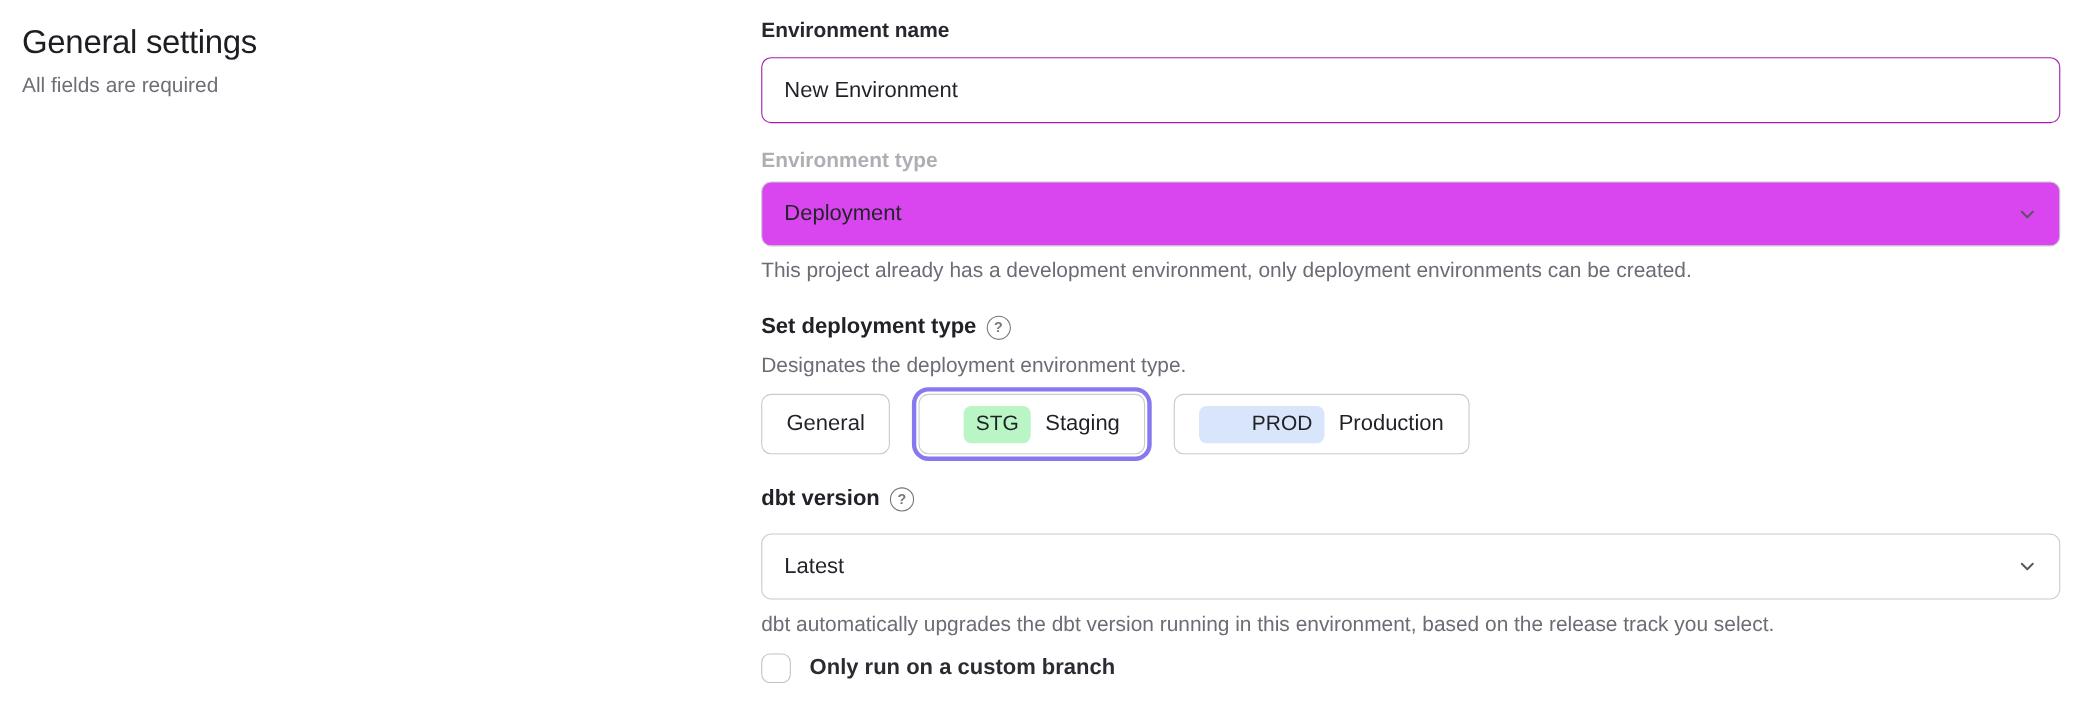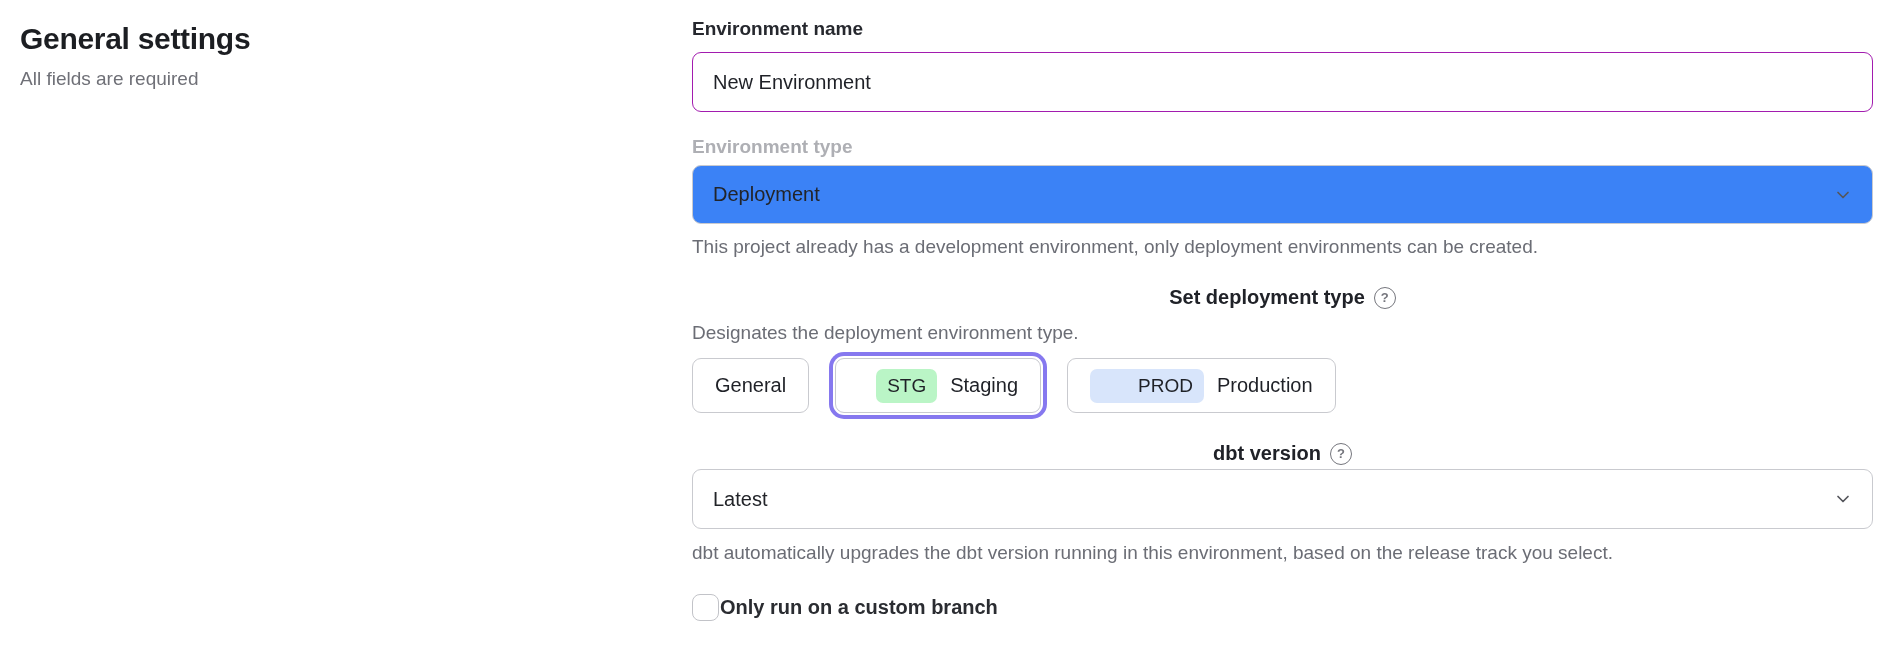--- a/index.html
+++ b/index.html
@@ -6,21 +6,21 @@
   html, body {
     width: 1888px; height: 660px;
     background: #ffffff;
     font-family: "Liberation Sans", sans-serif;
     overflow: hidden;
     color: #1f2127;
   }
   
   .page-head { position: absolute; left: 20px; top: 20px; width: 560px; }
   .page-title {
-    font-size: 30px; font-weight: 700; color: #1c1e22; letter-spacing: -0.3px;
+    font-size: 30px; font-weight: 400; color: #1c1e22; letter-spacing: -0.3px;
     line-height: 38px;
   }
   .page-subtitle { margin-top: 8px; font-size: 19px; color: #6f7077; line-height: 26px; }
 
   
   .form-col { position: absolute; left: 692px; top: 0; width: 1181px; padding-top: 16px; }
 
   .field-label {
     font-size: 19px; font-weight: 600; color: #26282e; line-height: 26px;
   }
@@ -34,28 +34,28 @@
     background: #ffffff; outline: none; display: block;
   }
 
   .select-box {
     position: relative; margin-top: 5px; width: 100%; height: 59px;
     border: 1px solid #c9cacf; border-radius: 9px;
     background: #ffffff; display: flex; align-items: center;
     padding: 0 20px; font-size: 20px; color: #222429;
     cursor: pointer;
   }
-  .select-box.disabled { background: #3b82f6; cursor: default; }
+  .select-box.disabled { background: #d946ef; cursor: default; }
   .select-box .chev { position: absolute; right: 20px; top: 50%; transform: translateY(-50%); display: flex; }
 
   .help-text { margin-top: 10px; font-size: 19px; color: #6b6d75; line-height: 26px; }
 
   .section-heading {
     margin-top: 24px; font-size: 20px; font-weight: 700; color: #202228;
-    line-height: 27px; display: flex; align-items: center; gap: 9px; justify-content: center;
+    line-height: 27px; display: flex; align-items: center; gap: 9px;
   }
   .q-icon {
     width: 22px; height: 22px; border: 1.6px solid #75767d; border-radius: 50%;
     display: inline-flex; align-items: center; justify-content: center;
     font-size: 13px; font-weight: 600; color: #75767d; flex: 0 0 auto;
   }
   .section-desc { margin-top: 9px; font-size: 19px; color: #6b6d75; line-height: 26px; }
 
   
   .btn-row { margin-top: 12px; display: flex; align-items: center; gap: 20px; }
@@ -73,21 +73,21 @@
   }
   .badge {
     display: inline-flex; align-items: center; justify-content: center;
     height: 34px; padding: 0 11px; border-radius: 7px;
     font-size: 19px; font-weight: 500; color: #1f2127;
   }
   .badge.stg  { background: #baf5c6; }
   .badge.prod { background: #d8e5fb; padding-left: 48px; }
 
   
-  .check-row { margin-top: 28px; display: flex; align-items: center; gap: 1px; }
+  .check-row { margin-top: 12px; display: flex; align-items: center; gap: 17px; }
   .checkbox {
     width: 27px; height: 27px; border: 1.5px solid #c2c3c8; border-radius: 8px;
     background: #ffffff; cursor: pointer; flex: 0 0 auto;
   }
   .check-label { font-size: 20px; font-weight: 600; color: #2a2c31; cursor: pointer; }
 
   svg { display: block; }
 </style>
 </head>
 <body>
@@ -130,21 +130,21 @@
     <button class="type-btn">
       <span class="badge prod">PROD</span>
       <span>Production</span>
     </button>
   </div>
 
   <div class="section-heading" style="margin-top:27px">
     <span>dbt version</span>
     <span class="q-icon">?</span>
   </div>
-  <div class="select-box" style="margin-top:2px; height:60px">
+  <div class="select-box" style="margin-top:18px; height:60px">
     <span>Latest</span>
     <span class="chev">
       <svg width="18" height="18" viewBox="0 0 18 18">
           <polyline points="4,6.5 9,11.5 14,6.5" fill="none" stroke="#55565c" stroke-width="1.7" stroke-linecap="round" stroke-linejoin="round"></polyline>
         </svg>
     </span>
   </div>
   <div class="help-text" style="margin-top:11px">dbt automatically upgrades the dbt version running in this environment, based on the release track you select.</div>
 
   <div class="check-row">

